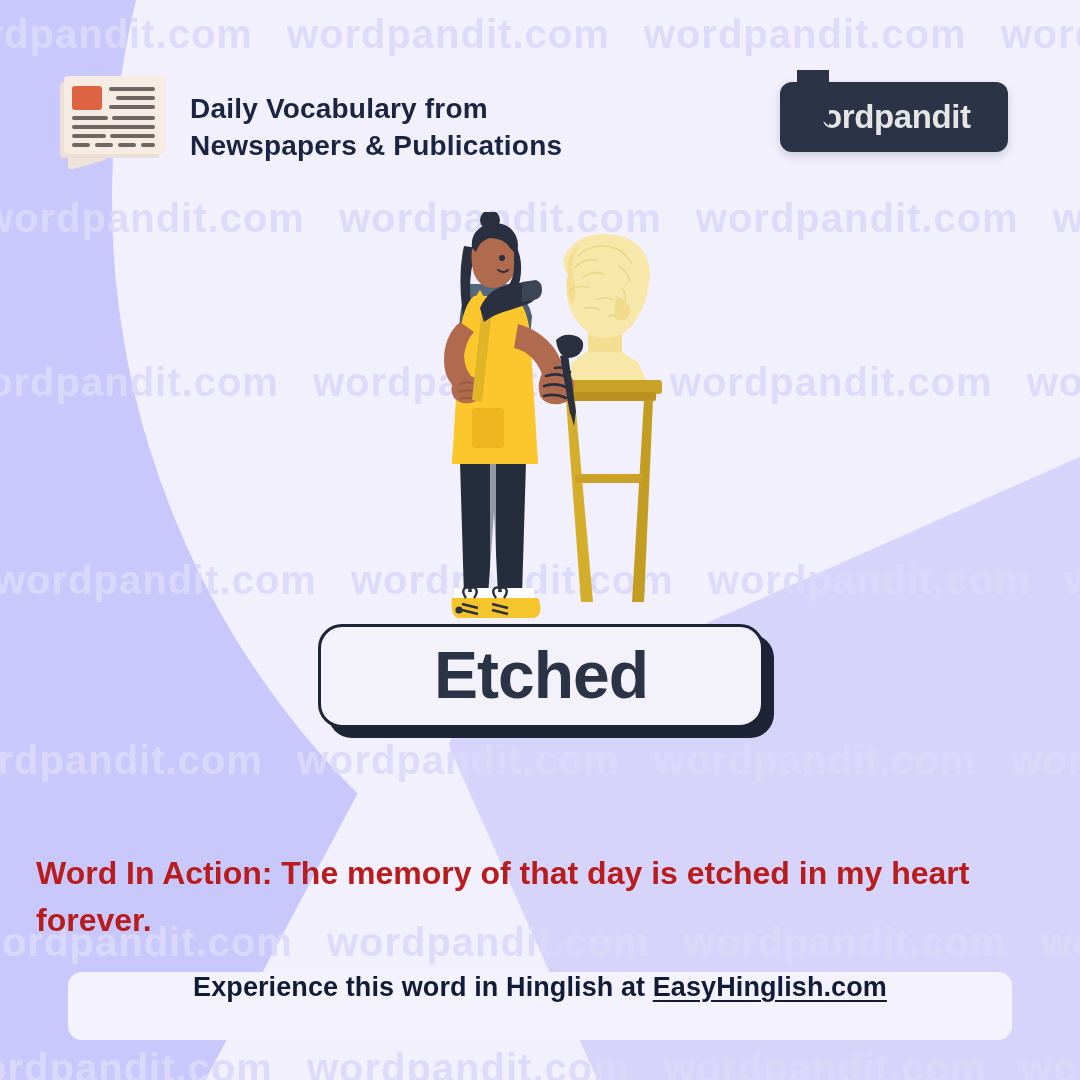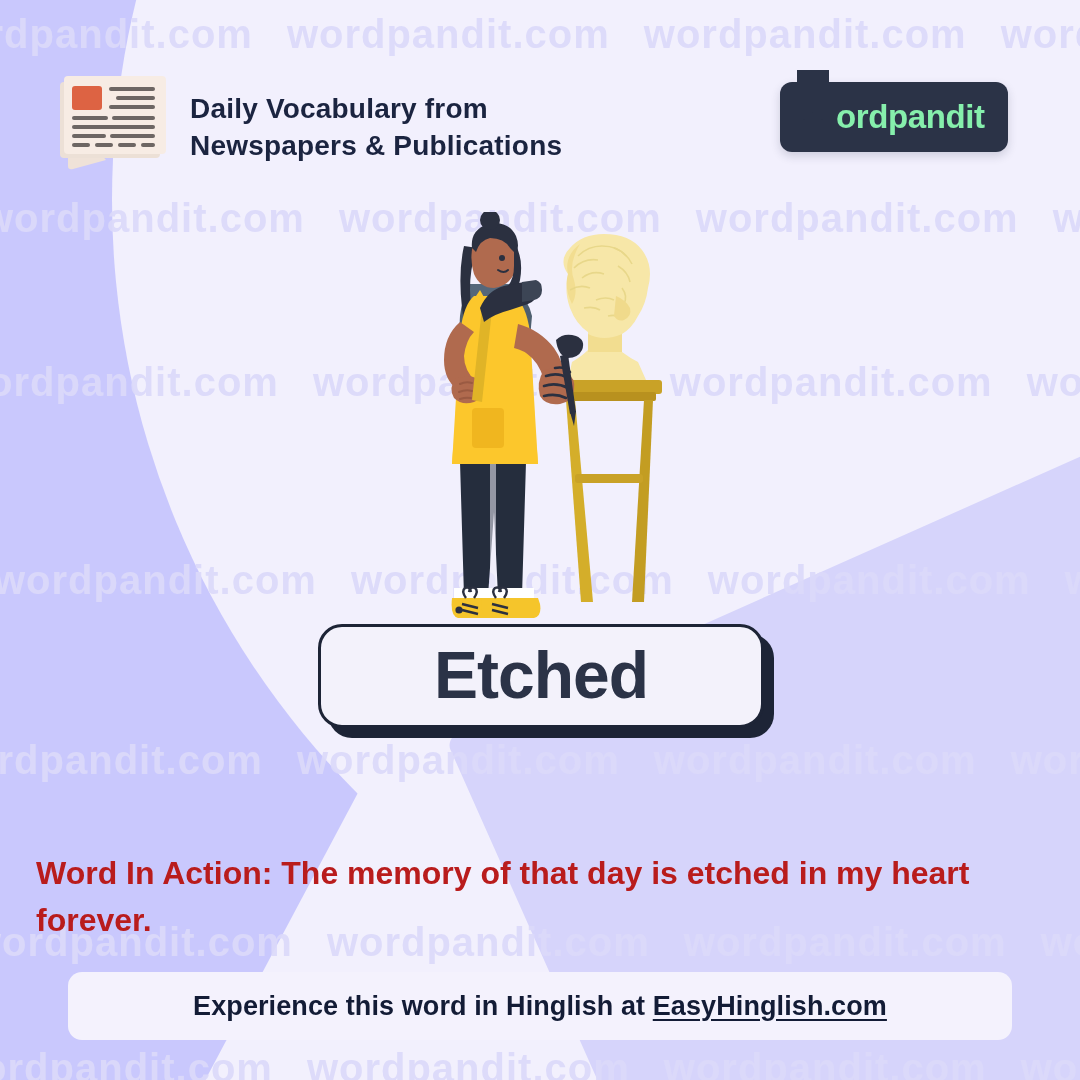--- a/index.html
+++ b/index.html
@@ -92,24 +92,24 @@
     display:flex;
     align-items:center;
     box-shadow:0 4px 10px rgba(40,46,70,.18);
   }
   .logo-mark {
     position:absolute;
     left:14px; top:-12px;
     width:38px; height:62px;
   }
   .logo-text {
-    margin-left:56px;
+    margin-left:42px;
     font-size:33px;
     font-weight:700;
-    color:#86efac;
+    color:#e5e5e5;
     letter-spacing:-.4px;
   }
 
   
   .illustration {
     position:absolute;
     left:418px; top:212px;
     width:280px; height:420px;
   }
 
@@ -169,21 +169,20 @@
   }
 
   
   .banner {
     position:absolute;
     left:68px; top:972px;
     width:944px; height:68px;
     background:#f4f2fd;
     border-radius:14px;
     display:flex;
-    align-items:center;
     justify-content:center;
   }
   .banner-text {
     font-size:27px;
     font-weight:700;
     color:#131c36;
     letter-spacing:.1px;
   }
   .banner-link {
     text-decoration:underline;

